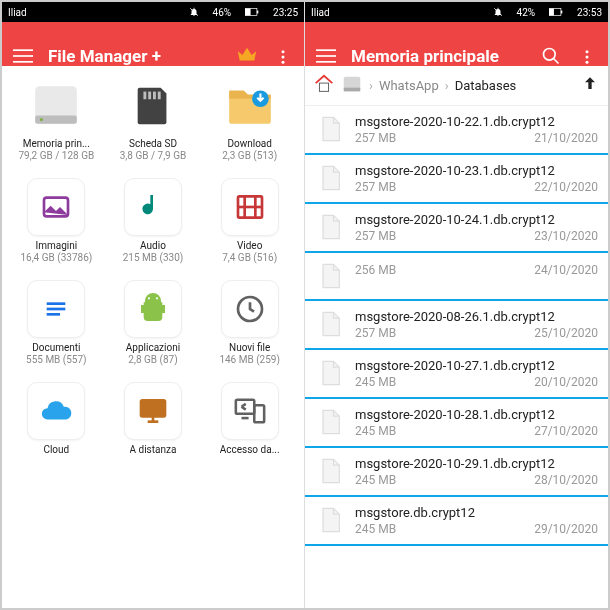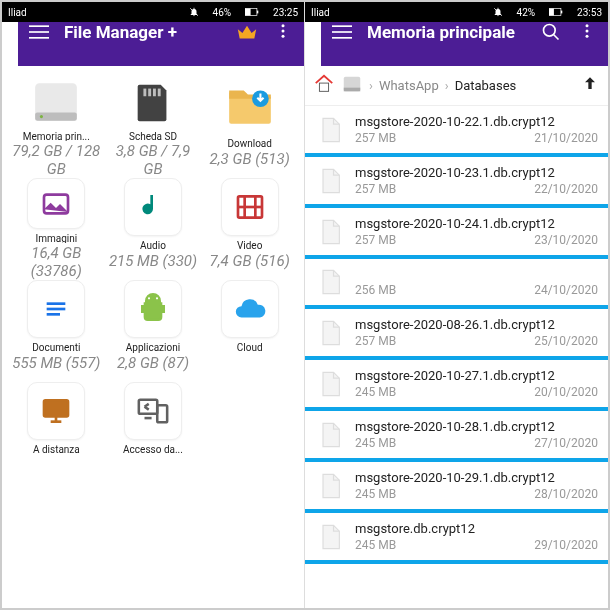--- a/index.html
+++ b/index.html
@@ -4,39 +4,39 @@
 <style>
 * { margin: 0; padding: 0; box-sizing: border-box; }
 body { width: 610px; height: 610px; font-family: Roboto, Arial, sans-serif; display: flex; border: 2px solid #ccc; background: #fff; overflow: hidden; }
 .pane { width: 305px; height: 100%; display: flex; flex-direction: column; background: #fff; position: relative; }
 .left { border-right: 1px solid #ddd; }
 
 .statusbar { height: 20px; background: #000; color: #fff; display: flex; align-items: center; justify-content: space-between; padding: 8px 6px; font-size: 10px; }
 .statusbar .right-status { display: flex; align-items: center; gap: 14px; }
 .statusbar svg { display: block; }
 
-.toolbar { height: 44px; background: #4c1d95; color: #fff; display: flex; align-items: flex-start; padding: 0 10px; gap: 14px; margin-left: 16px; }
+.toolbar { height: 44px; background: #ef4444; color: #fff; display: flex; align-items: flex-end; padding: 0 10px; gap: 14px; }
 .toolbar .title { font-size: 17px; font-weight: 700; flex: 1; white-space: nowrap; overflow: hidden; text-overflow: ellipsis; }
 .toolbar .icon-btn { display: flex; align-items: center; justify-content: center; width: 22px; }
 
 .grid { flex: 1; padding: 10px 6px; display: grid; grid-template-columns: repeat(3, 1fr); grid-auto-rows: 102px; }
 .cell { display: flex; flex-direction: column; align-items: center; justify-content: flex-start; text-align: center; }
 .icon-card { width: 58px; height: 58px; border: 1px solid #eee; border-radius: 10px; background: #fff; display: flex; align-items: center; justify-content: center; box-shadow: 0 1px 2px rgba(0,0,0,0.05); }
 .icon-bare { width: 58px; height: 58px; display: flex; align-items: center; justify-content: center; }
 .cell-label { font-size: 10px; color: #222; margin-top: 4px; max-width: 90px; white-space: nowrap; overflow: hidden; text-overflow: ellipsis; }
-.cell-sub { font-size: 15px; color: #888; margin-top: 1px; font-style: italic; }
+.cell-sub { font-size: 10px; color: #888; margin-top: 1px; }
 
 .breadcrumb { height: 40px; display: flex; align-items: center; padding: 0 8px; gap: 6px; border-bottom: 1px solid #eee; font-size: 13px; color: #666; }
 .breadcrumb .crumb { color: #888; }
 .breadcrumb .crumb.active { color: #222; }
 .breadcrumb .sep { color: #aaa; }
 .breadcrumb .spacer { flex: 1; }
 
 .filelist { flex: 1; overflow: hidden; display: flex; flex-direction: column; }
-.file-row { display: flex; align-items: flex-end; padding: 8px 10px; gap: 10px; border-bottom: 4px solid #0ea5e9; }
+.file-row { display: flex; align-items: flex-start; padding: 8px 10px; gap: 10px; border-bottom: 2px solid #0ea5e9; }
 .file-icon { width: 30px; height: 30px; flex-shrink: 0; display: flex; align-items: center; justify-content: center; }
 .file-info { flex: 1; display: flex; flex-direction: column; min-width: 0; }
 .file-name { font-size: 13px; color: #222; white-space: nowrap; overflow: hidden; text-overflow: ellipsis; }
 .file-meta { display: flex; justify-content: space-between; font-size: 12px; color: #999; margin-top: 2px; }
 </style>
 </head>
 <body>
 
 <div class="pane left">
   <div class="statusbar">
@@ -162,20 +162,30 @@
     <div class="cell">
       <div class="icon-card">
         <svg width="32" height="32" viewBox="0 0 24 24" fill="#8bc34a">
             <path d="M6 8h12v10a2 2 0 0 1-2 2H8a2 2 0 0 1-2-2zM7 6a5 5 0 0 1 10 0zM4 9v6m16-6v6" stroke="#8bc34a" stroke-width="2"></path>
             <circle cx="9" cy="4" r="0.8" fill="#fff"></circle>
             <circle cx="15" cy="4" r="0.8" fill="#fff"></circle>
           </svg>
       </div>
       <div class="cell-label">Applicazioni</div>
       <div class="cell-sub">2,8 GB (87)</div>
+    </div>
+    <div class="cell">
+      <div class="icon-card">
+        <svg width="32" height="32" viewBox="0 0 24 24" fill="none" stroke="#616161" stroke-width="2">
+            <circle cx="12" cy="12" r="9"></circle>
+            <path d="M12 7v5l3 2"></path>
+          </svg>
+      </div>
+      <div class="cell-label">Nuovi file</div>
+      <div class="cell-sub">146 MB (259)</div>
     </div>
 
     <div class="cell">
       <div class="icon-card">
         <svg width="34" height="34" viewBox="0 0 24 24" fill="#29a3ec">
             <path d="M19 18H6a4 4 0 0 1 0-8 6 6 0 0 1 11.5-1A4 4 0 0 1 19 18z"></path>
           </svg>
       </div>
       <div class="cell-label">Cloud</div>
       <div class="cell-sub"></div>

